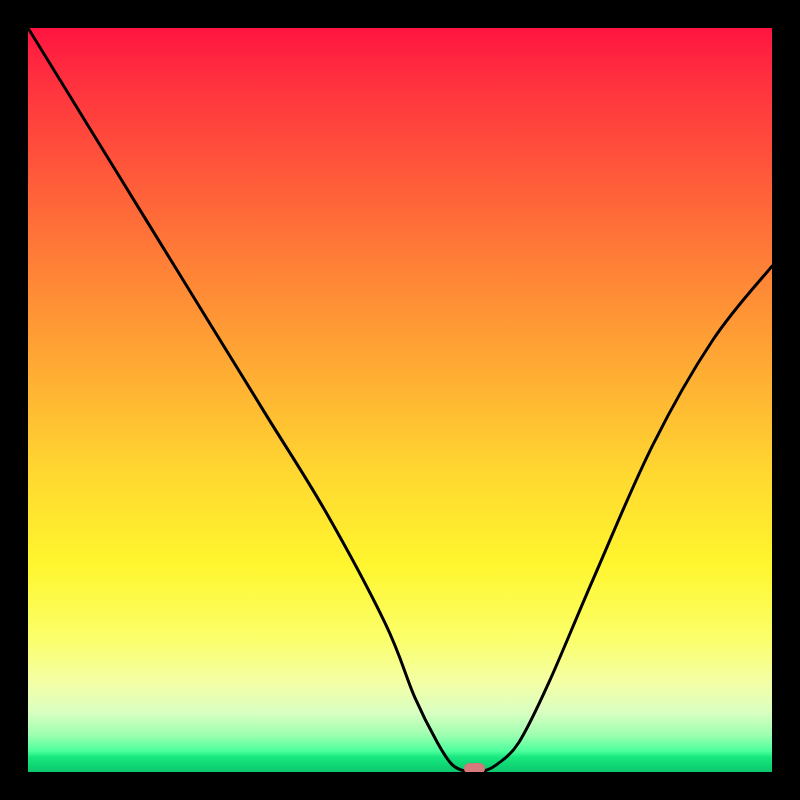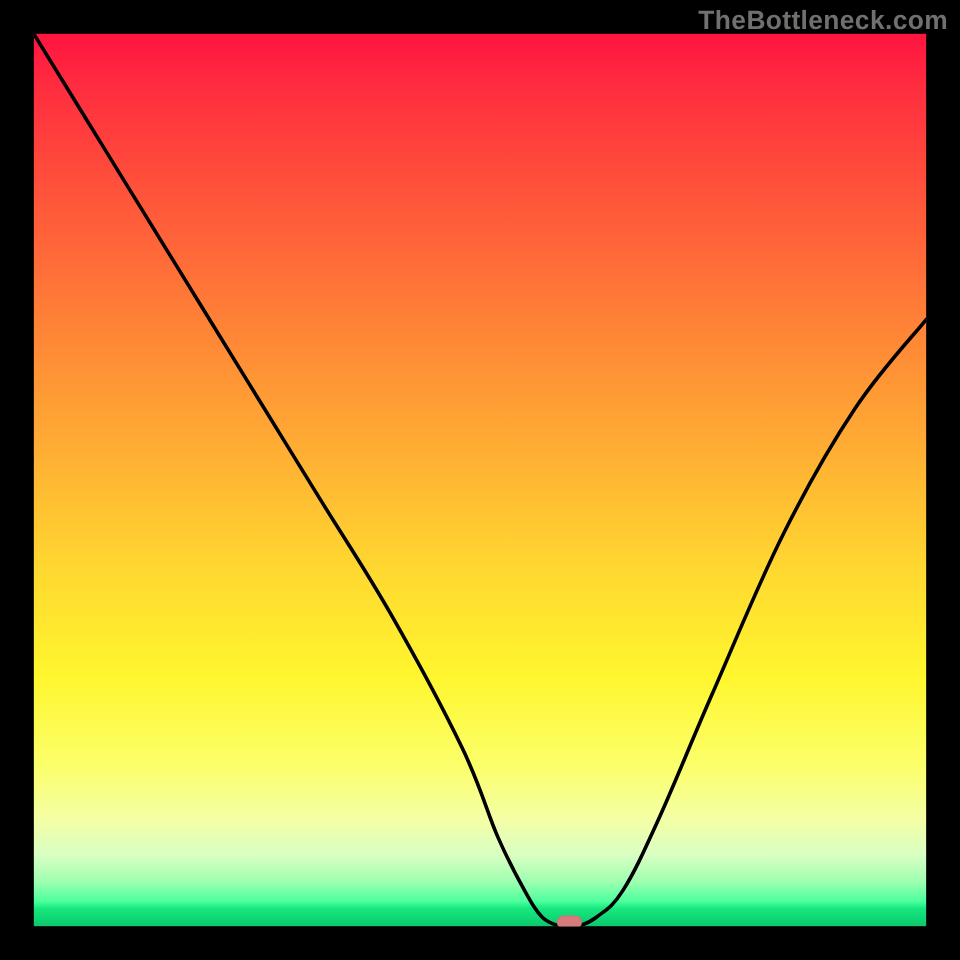--- a/index.html
+++ b/index.html
@@ -76,21 +76,20 @@
     border-radius: 6px;
     background: #d77a7c;
     box-shadow: 0 0 0 0.5px rgba(0,0,0,0.08) inset;
   }
 </style>
 </head>
 <body>
 
 <div class="chart-wrap">
 
-  <div class="watermark">TheBottleneck.com</div>
 
   <div class="plot">
     <div class="gradient"></div>
 
     <svg class="curve" viewBox="0 0 744 744" preserveAspectRatio="none">
       <path fill="none" stroke="#000" stroke-width="3" stroke-linecap="round" d="M 0.0 0.0 C 10.7 17.4, 38.1 61.9, 59.5 96.7 C 80.9 131.5, 97.6 158.6, 119.0 193.4 C 140.5 228.3, 157.1 255.3, 178.6 290.2 C 200.0 325.0, 216.7 352.1, 238.1 386.9 C 259.5 421.7, 276.2 446.1, 297.6 483.6 C 319.0 521.1, 341.0 561.7, 357.1 595.2 C 373.2 628.7, 377.5 648.2, 386.9 669.6 C 396.3 691.0, 402.5 702.2, 409.2 714.2 C 415.9 726.3, 418.7 731.2, 424.1 736.6 C 429.4 741.9, 436.3 742.7, 439.0 744.0 L 453.8 744.0 C 456.5 742.7, 462.0 741.9, 468.7 736.6 C 475.4 731.2, 481.7 729.0, 491.0 714.2 C 500.4 699.5, 507.4 684.2, 520.8 654.7 C 534.2 625.3, 546.7 593.4, 565.4 550.6 C 584.2 507.7, 603.5 459.5, 625.0 416.6 C 646.4 373.8, 663.1 344.6, 684.5 312.5 C 705.9 280.3, 733.3 251.5, 744.0 238.1"></path>
 
       <path fill="none" stroke="#000" stroke-width="3" stroke-linecap="round" d="M 439.0 742.0 L 453.8 742.0"></path>
     </svg>
 

